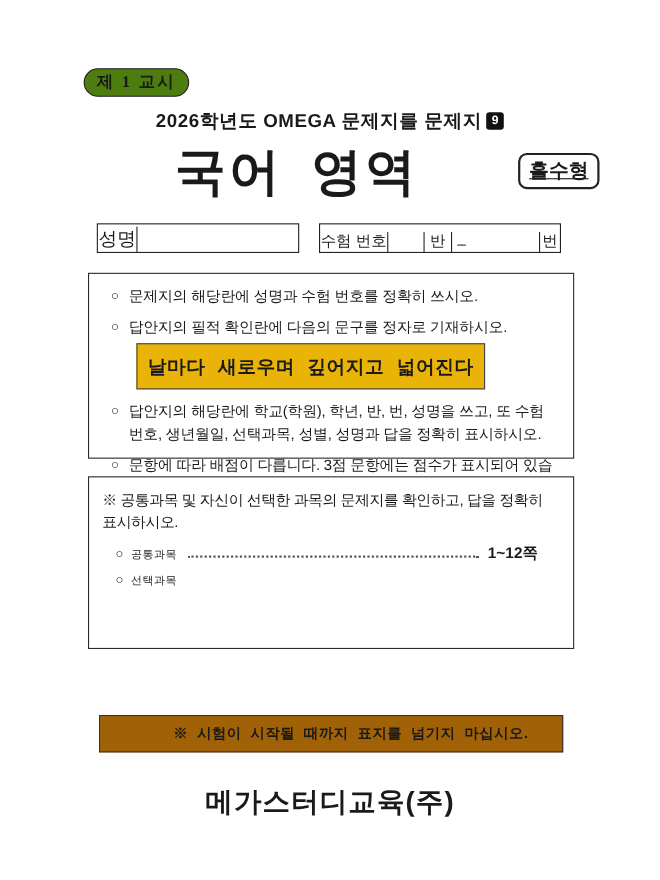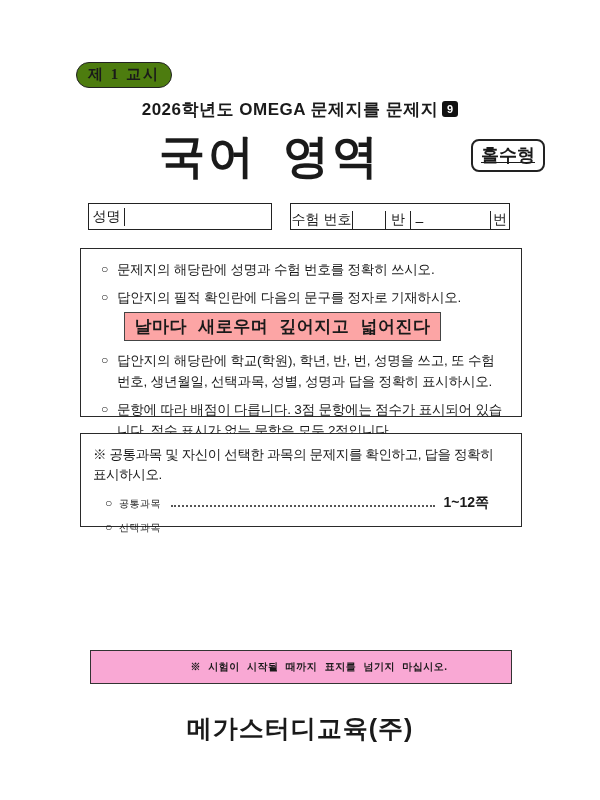--- a/index.html
+++ b/index.html
@@ -55,22 +55,22 @@
     padding:2px 8px 3px;
     font-size:18px; font-weight:800;
     background:#fff;
     text-decoration:underline;
   }
 
   
   .name-box {
     left:88px; top:203px; width:184px; height:27px;
     border:1.6px solid #222;
-    display:flex; align-items:center;
-    font-size:14px;
+    display:flex; align-items:flex-end;
+    font-size:17px;
   }
   .name-box .label {
     width:36px; border-right:1.4px solid #222;
     display:flex; align-items:center; justify-content:center;
   }
   .exam-box {
     left:290px; top:203px; width:220px; height:27px;
     border:1.6px solid #222;
     display:flex; align-items:flex-end;
     font-size:14px;
@@ -82,40 +82,40 @@
   .exam-box .no-left { border-left:none; }
   .exam-box .no-right { border-right:none; }
 
   
   .box {
     left:80px; width:442px;
     border:1.6px solid #2a2a2a;
     background:#fff;
   }
   .box1 { top:248px; height:169px; padding:10px 14px 0 14px; }
-  .box2 { top:433px; height:94px; padding:11px 14px 0 12px; }
+  .box2 { top:433px; height:157px; padding:11px 14px 0 12px; }
 
   .inst-item {
     display:flex;
     font-size:13.5px;
     line-height:21px;
     margin-bottom:7px;
     letter-spacing:-0.2px;
   }
   .inst-item .marker {
     width:22px; flex:0 0 22px;
     text-align:left; padding-left:6px;
     font-size:12px; line-height:21px;
   }
   .inst-item .txt { flex:1; }
 
   .phrase-box {
     margin:2px 0 9px 29px;
-    width:317px; height:29px;
-    background:#fca5a5;
+    width:317px; height:42px;
+    background:#eab308;
     border:1.6px solid #444;
     display:flex; align-items:center; justify-content:center;
     font-size:17px; font-weight:800;
     letter-spacing:0.5px; word-spacing:6px;
   }
 
   .subjects-header {
     font-size:13.5px; line-height:20px;
     margin-bottom:9px; letter-spacing:-0.4px;
   }
@@ -139,24 +139,24 @@
   }
   .pages {
     font-size:14px; font-weight:800;
     padding-right:18px;
     white-space:nowrap;
   }
 
   
   .notice-box {
     left:90px; top:650px; width:422px; height:34px;
-    background:#f9a8d4;
+    background:#a16207;
     border:1.6px solid #333;
     display:flex; align-items:center; justify-content:center;
-    font-size:10px; font-weight:800;
+    font-size:13px; font-weight:800;
     letter-spacing:0.5px; word-spacing:4px;padding-left:36px;
   }
 
   .publisher {
     left:0; right:0; top:712px;
     text-align:center;
     font-size:25px; font-weight:900;
     letter-spacing:1px;
   }
 </style>

